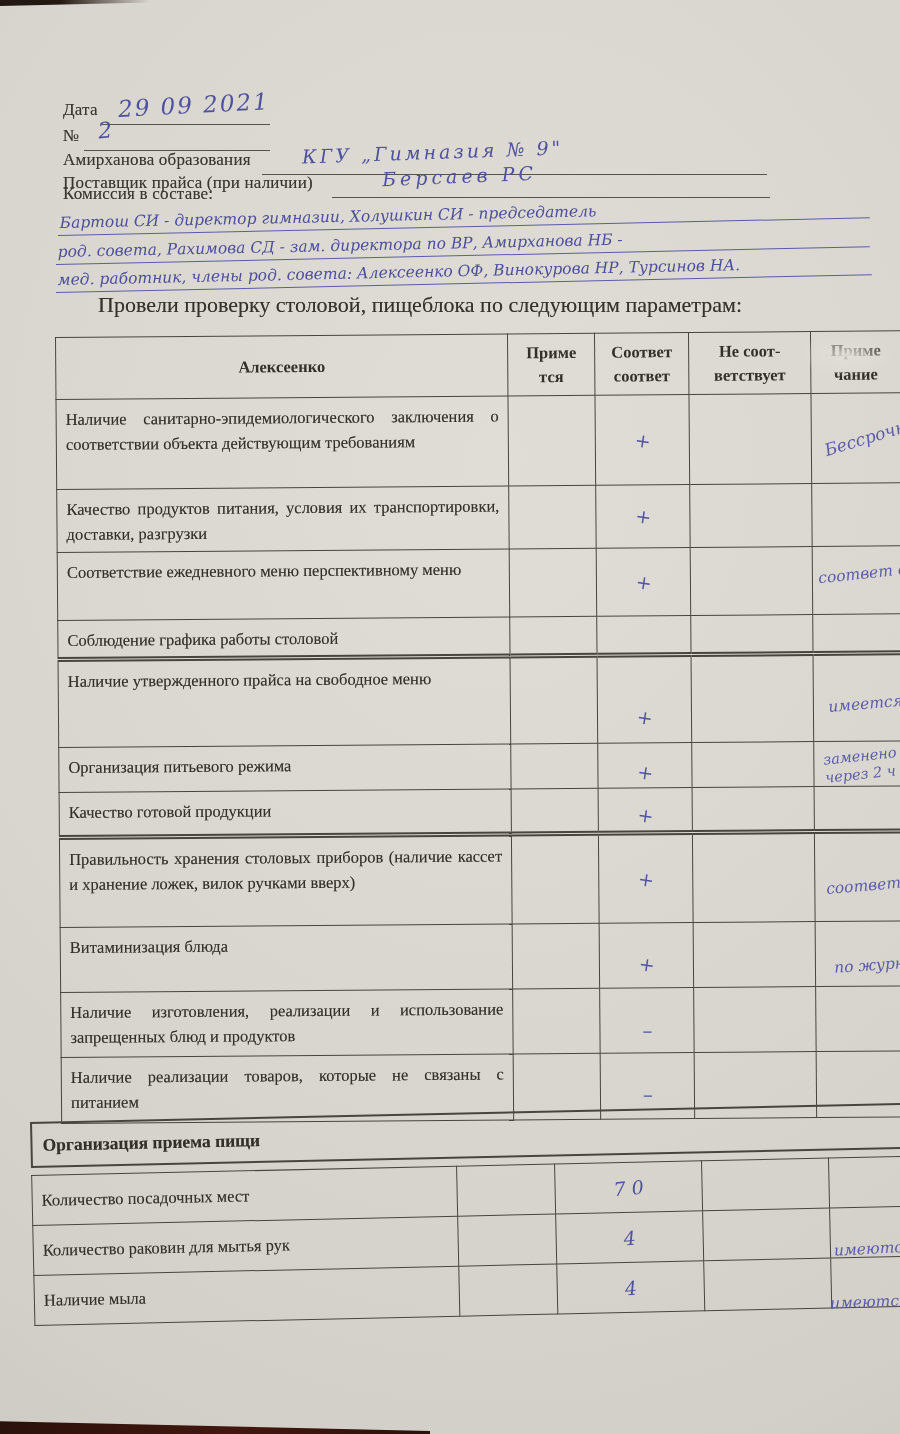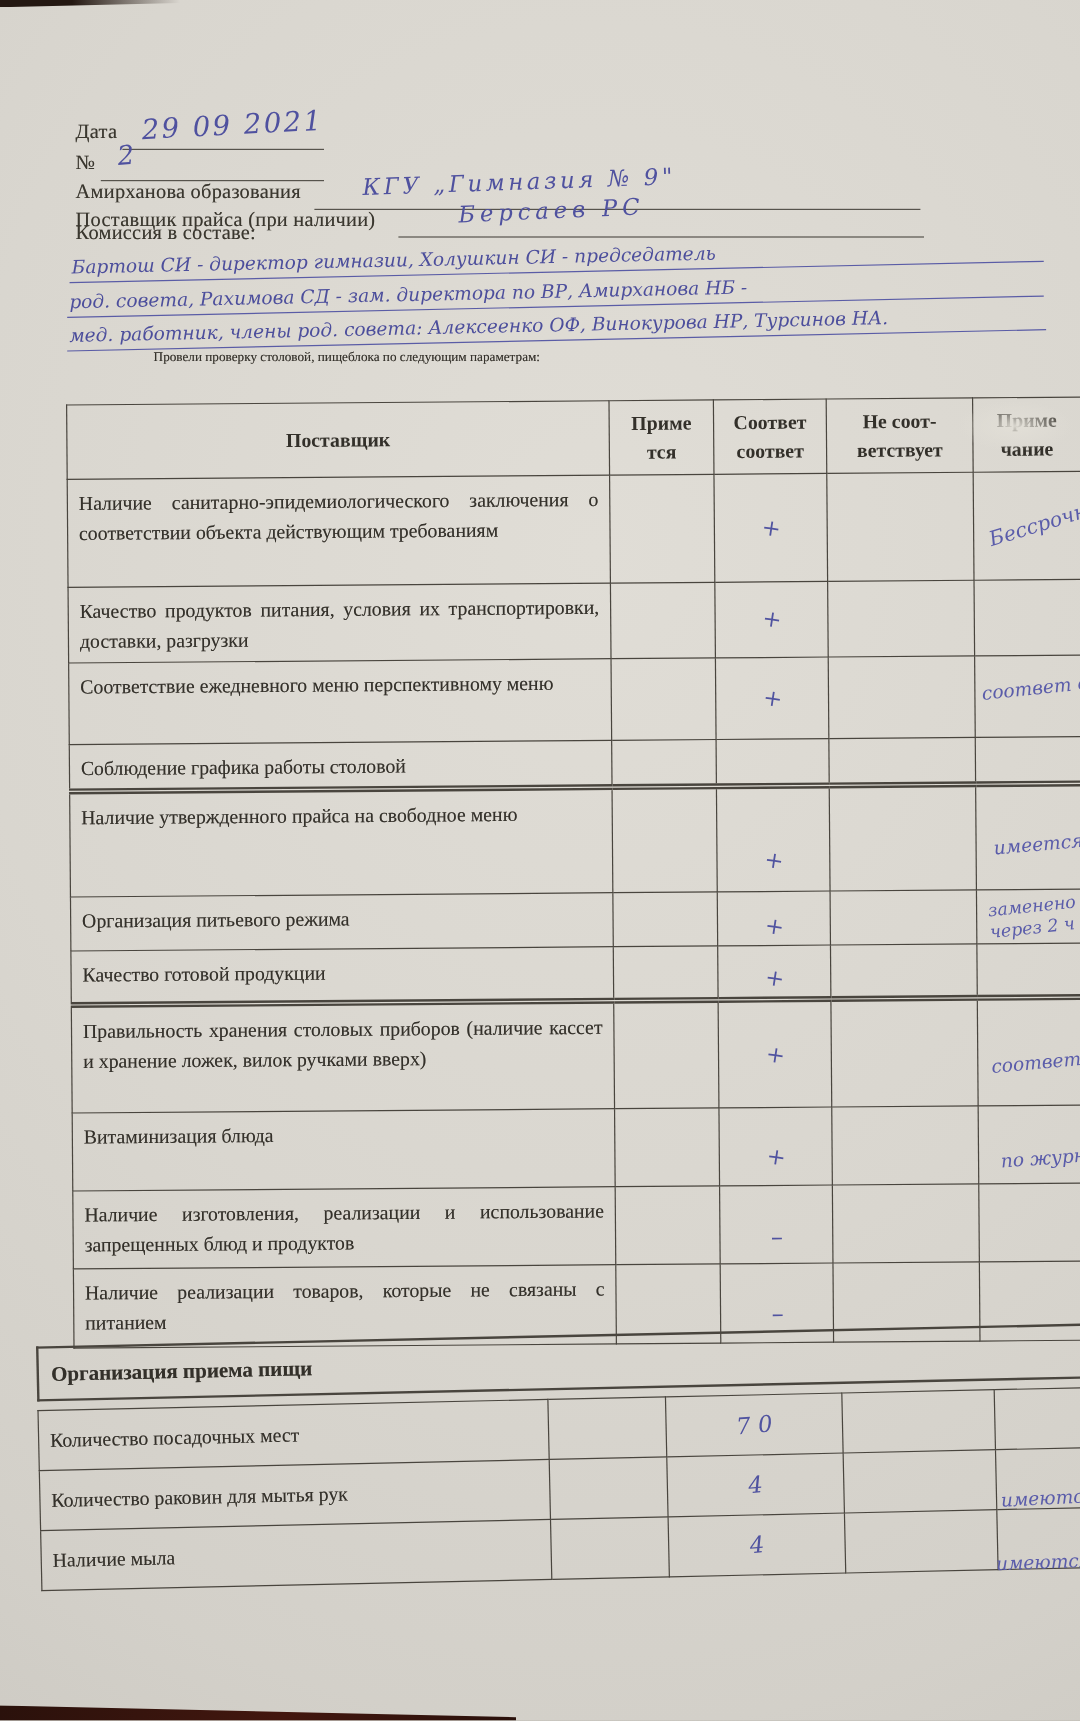--- a/index.html
+++ b/index.html
@@ -9,21 +9,21 @@
     background:
       radial-gradient(130% 95% at 55% 32%, #e0ddd6 0%, #d9d6cf 45%, #d3d0c9 72%, #c8c5be 100%);
     font-family:"Liberation Serif",serif;color:#38352f;
   }
   .lbl{position:absolute;font-size:17px;color:#3a372f;letter-spacing:.2px;white-space:nowrap;}
   .title{position:absolute;left:0;right:0;top:48px;text-align:center;font-size:17.5px;font-weight:bold;color:#2f2c27;letter-spacing:.4px;}
   .rule{position:absolute;height:0;border-top:1.6px solid #56534c;}
   .hw{position:absolute;font-family:"DejaVu Serif",serif;font-style:italic;color:#4f519f;white-space:nowrap;}
   .hwline{position:absolute;font-family:"DejaVu Serif",serif;font-style:italic;color:#4c4e9c;font-size:15.5px;
           border-bottom:1.6px solid #5a5ca6;padding:0 4px 3px 2px;transform:rotate(-1.25deg);transform-origin:left bottom;white-space:nowrap;}
-  .intro{position:absolute;left:76px;top:292px;width:730px;font-size:11px;text-indent:52px;color:#35322c;}
+  .intro{position:absolute;left:46px;top:292px;width:730px;font-size:22px;text-indent:52px;color:#35322c;}
   .tblwrap{position:absolute;left:55px;top:337px;transform:rotate(-0.45deg);transform-origin:top left;}
   table{border-collapse:collapse;table-layout:fixed;}
   .t1{width:845px;}
   .t1 th,.t1 td{border:1.9px solid #49453e;}
   .t1 th{font-weight:bold;font-size:16.5px;line-height:1.45;text-align:center;vertical-align:middle;color:#33302a;padding:4px 2px;}
   td.ind{font-size:16.5px;line-height:1.52;text-align:justify;vertical-align:top;padding:7px 9px 4px 9px;color:#34312b;}
   td.mk{text-align:center;vertical-align:middle;}
   .mark{display:inline-block;font-family:"DejaVu Serif",serif;color:#5053a0;font-size:19px;transform:rotate(9deg);}
   .mark.minus{transform:none;font-size:20px;letter-spacing:-1px;}
   .t1 tbody tr:nth-child(5) td{border-top:5px double #49453e;}
@@ -80,21 +80,21 @@
     <table class="t1">
       <colgroup>
           <col style="width:452px">
           <col style="width:87px">
           <col style="width:94px">
           <col style="width:122px">
           <col style="width:90px">
         </colgroup>
       <thead>
         <tr style="height:62px">
-          <th><span>Поставщик</span></th>
+          <th><span>Алексеенко</span></th>
           <th>
               <span style="display:block">Приме</span>
               <span style="display:block">тся</span>
             </th>
           <th>
               <span style="display:block">Соответ</span>
               <span style="display:block">соответ</span>
             </th>
           <th>
               <span style="display:block">Не соот-</span>

